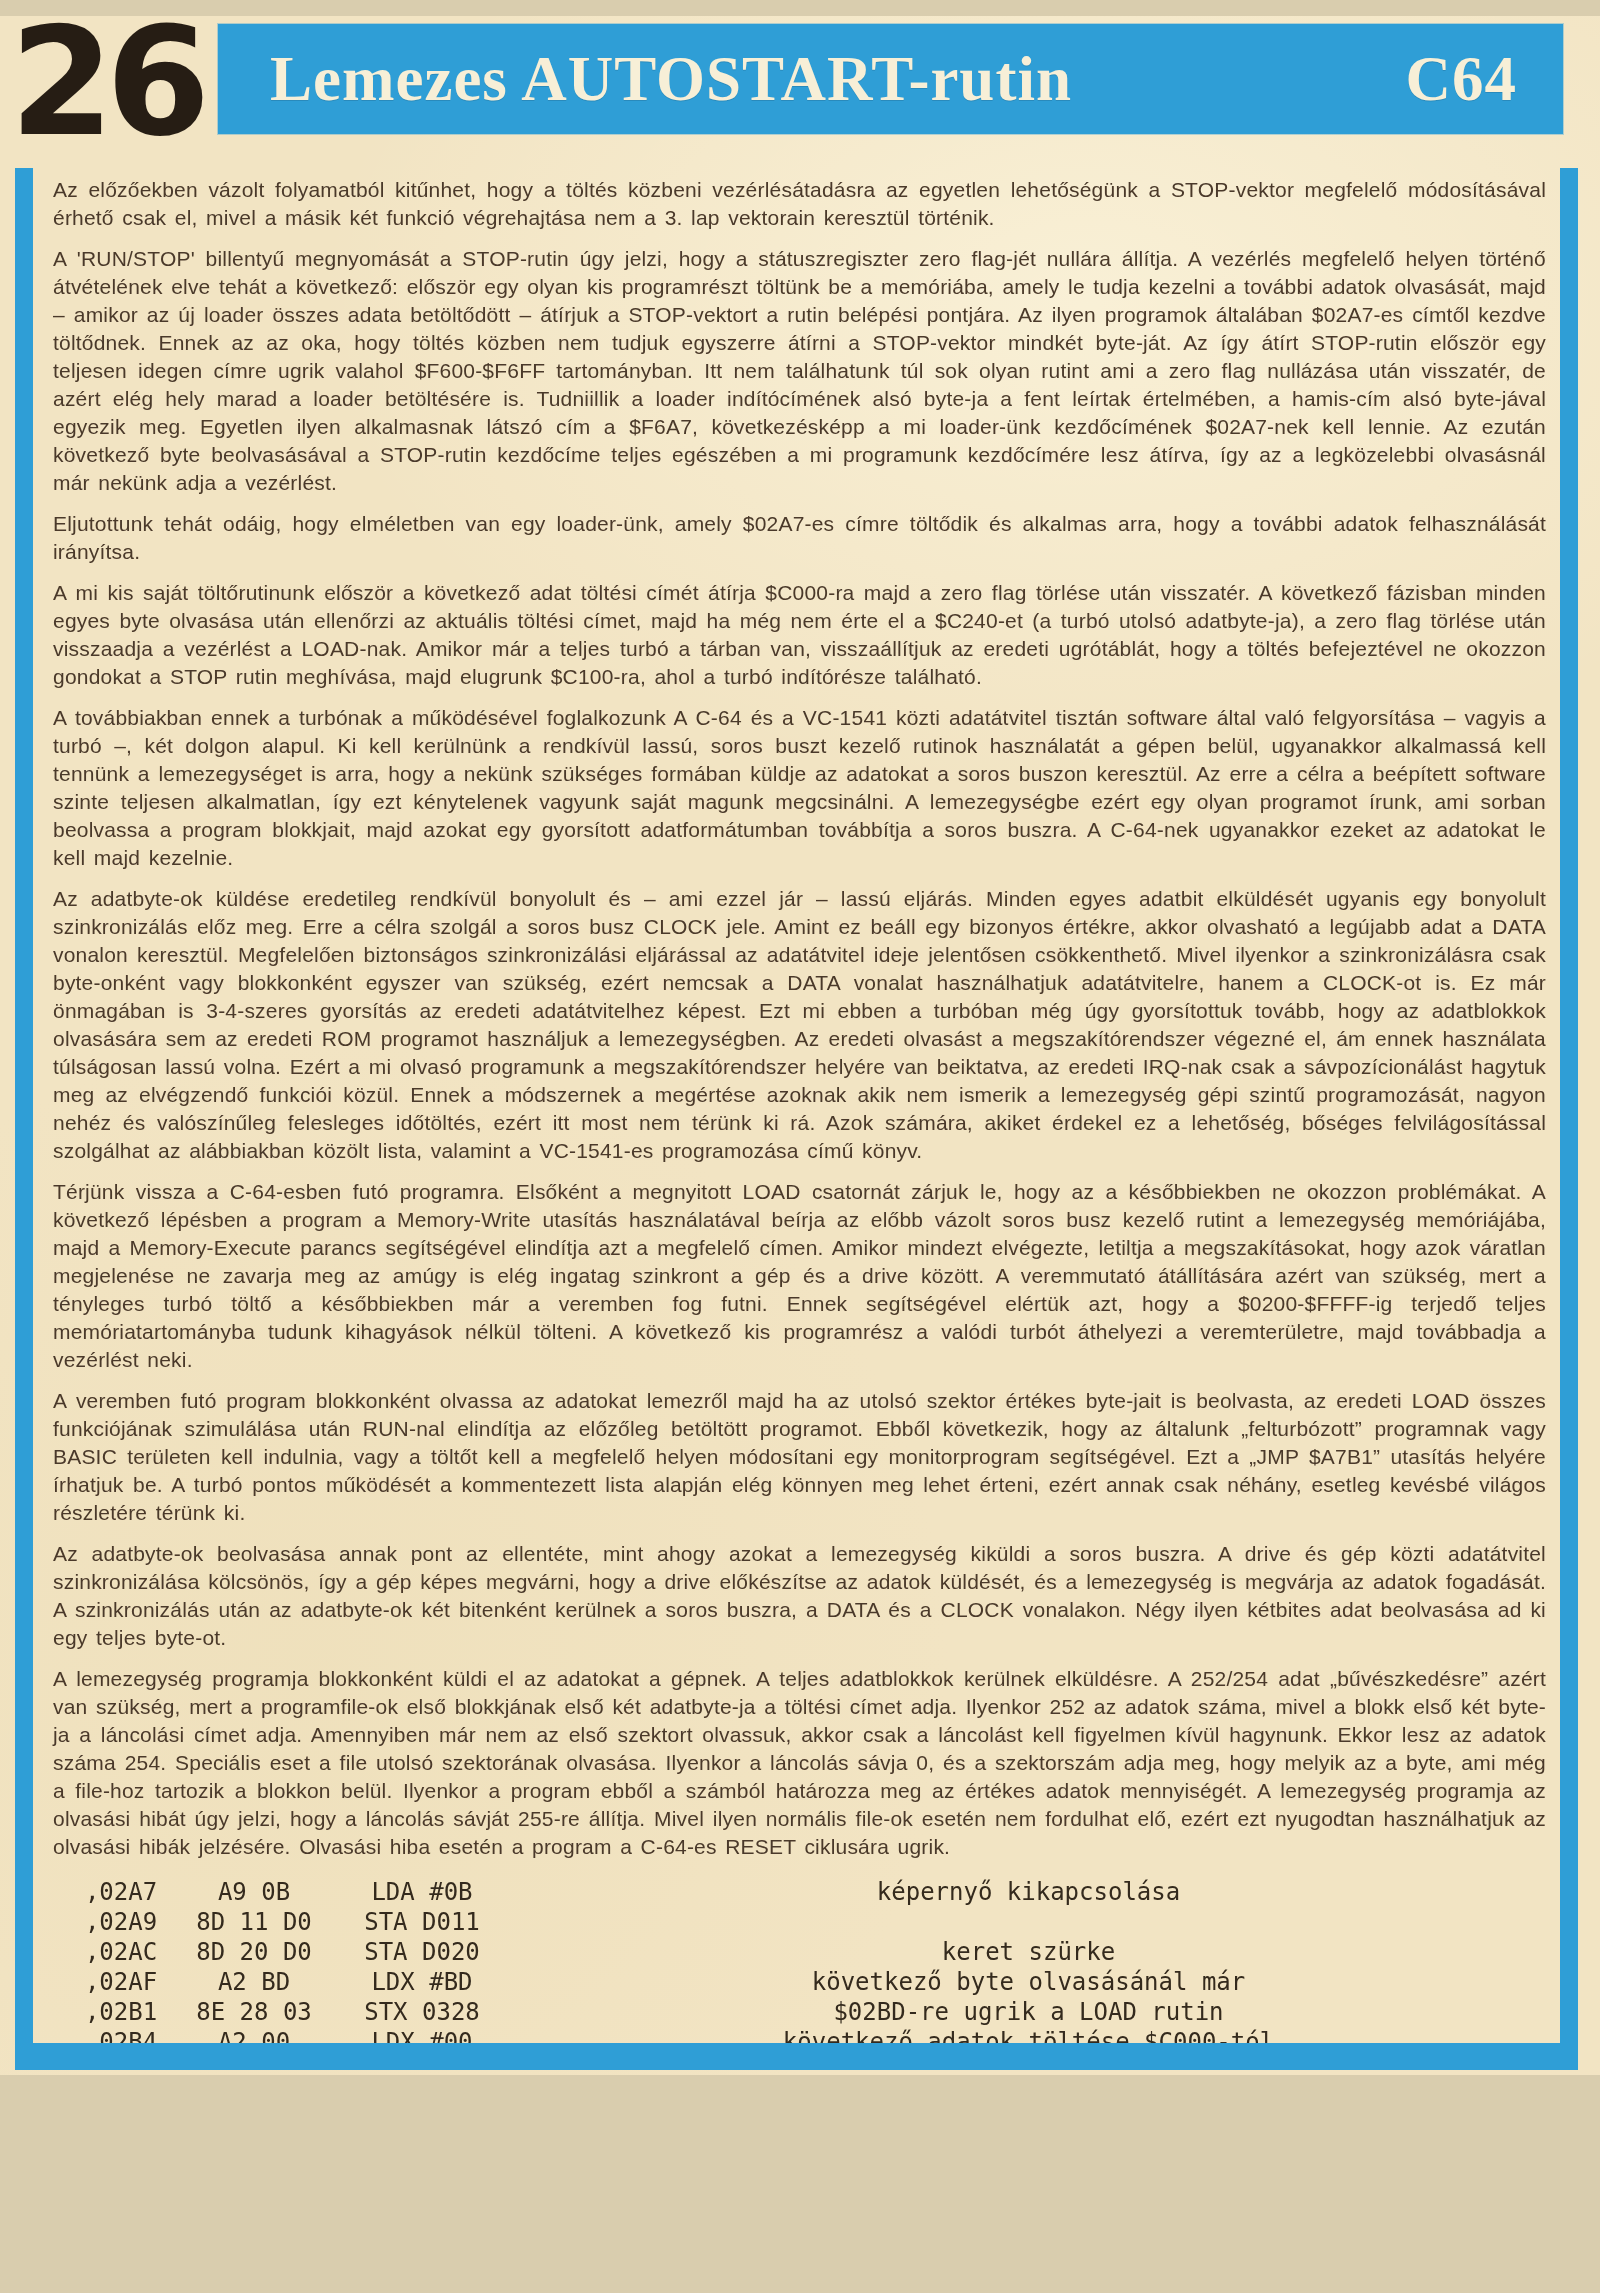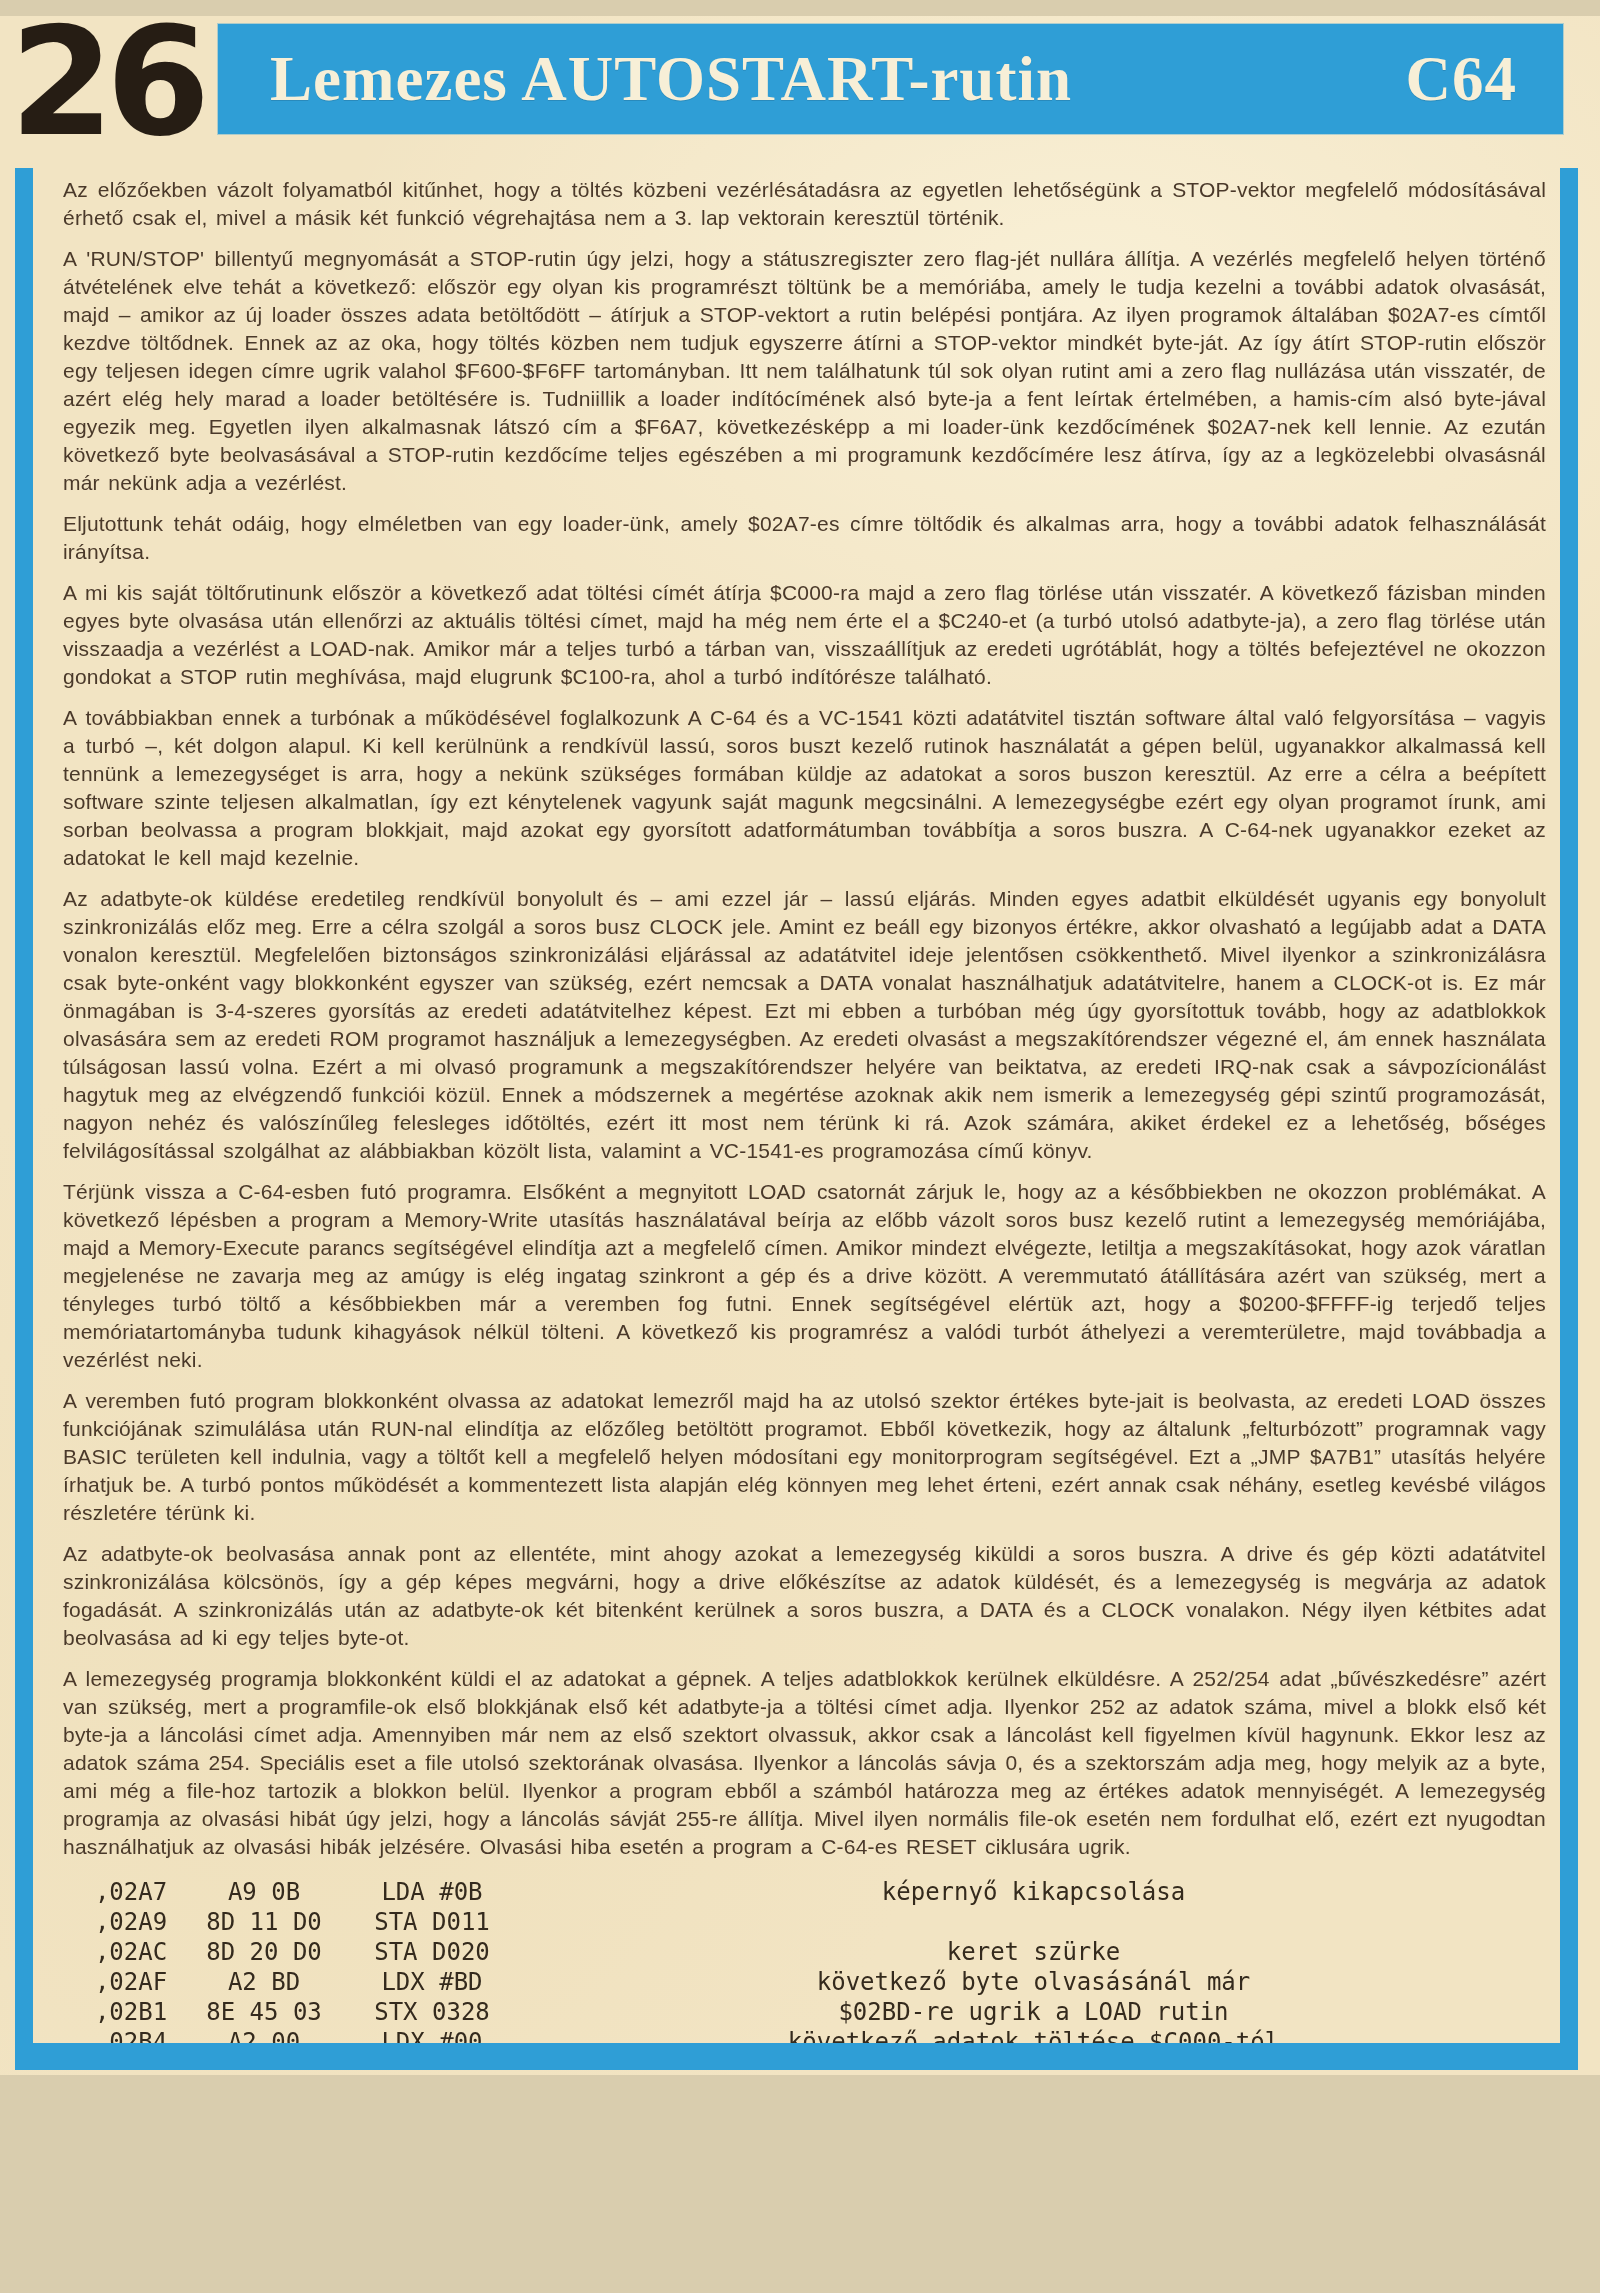--- a/index.html
+++ b/index.html
@@ -49,21 +49,21 @@
   }
   .banner .plat{margin-left:auto;}
   
   .frame{
     position:absolute;
     left:15px;right:22px;top:152px;bottom:5px;
     border-left:18px solid #2f9ed6;
     border-right:18px solid #2f9ed6;
     border-bottom:27px solid #2f9ed6;
     box-sizing:border-box;
-    padding:8px 14px 6px 30px;
+    padding:8px 14px 6px 20px;
     overflow:hidden;
   }
   .bodytext p{
     margin:0 0 13px 0;
     font-size:21px;
     line-height:28px;
     text-align:justify;
     letter-spacing:.2px;
     word-spacing:2.5px;
     color:#4a392a;
@@ -121,21 +121,21 @@
       <div class="lrow">
         <span class="c-addr">,02A9</span><span class="c-bytes">8D 11 D0</span><span class="c-instr">STA D011</span><span class="c-comment"></span>
       </div>
       <div class="lrow">
         <span class="c-addr">,02AC</span><span class="c-bytes">8D 20 D0</span><span class="c-instr">STA D020</span><span class="c-comment">keret szürke</span>
       </div>
       <div class="lrow">
         <span class="c-addr">,02AF</span><span class="c-bytes">A2 BD</span><span class="c-instr">LDX #BD</span><span class="c-comment">következő byte olvasásánál már</span>
       </div>
       <div class="lrow">
-        <span class="c-addr">,02B1</span><span class="c-bytes">8E 45 03</span><span class="c-instr">STX 0328</span><span class="c-comment">$02BD-re ugrik a LOAD rutin</span>
+        <span class="c-addr">,02B1</span><span class="c-bytes">8E 28 03</span><span class="c-instr">STX 0328</span><span class="c-comment">$02BD-re ugrik a LOAD rutin</span>
       </div>
       <div class="lrow">
         <span class="c-addr">,02B4</span><span class="c-bytes">A2 00</span><span class="c-instr">LDX #00</span><span class="c-comment">következő adatok töltése $C000-tól</span>
       </div>
       <div class="lrow">
         <span class="c-addr">,02B6</span><span class="c-bytes">A0 C0</span><span class="c-instr">LDY #C0</span><span class="c-comment"></span>
       </div>
       <div class="lrow">
         <span class="c-addr">,02B8</span><span class="c-bytes">86 AE</span><span class="c-instr">STX AE</span><span class="c-comment">töltési cím alsó byte</span>
       </div>

